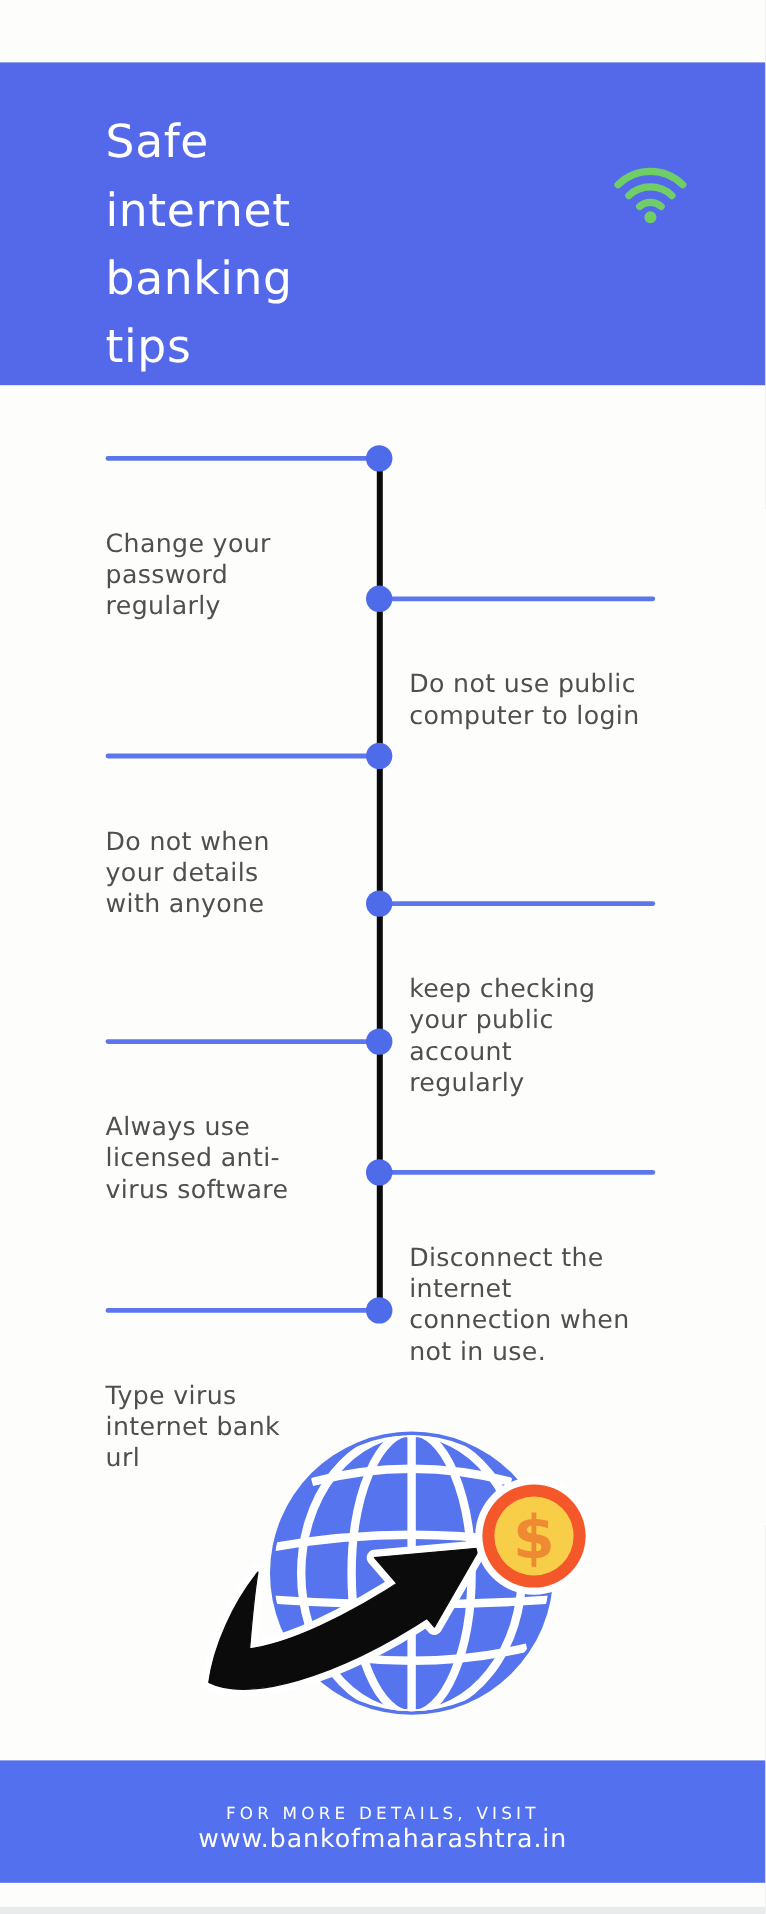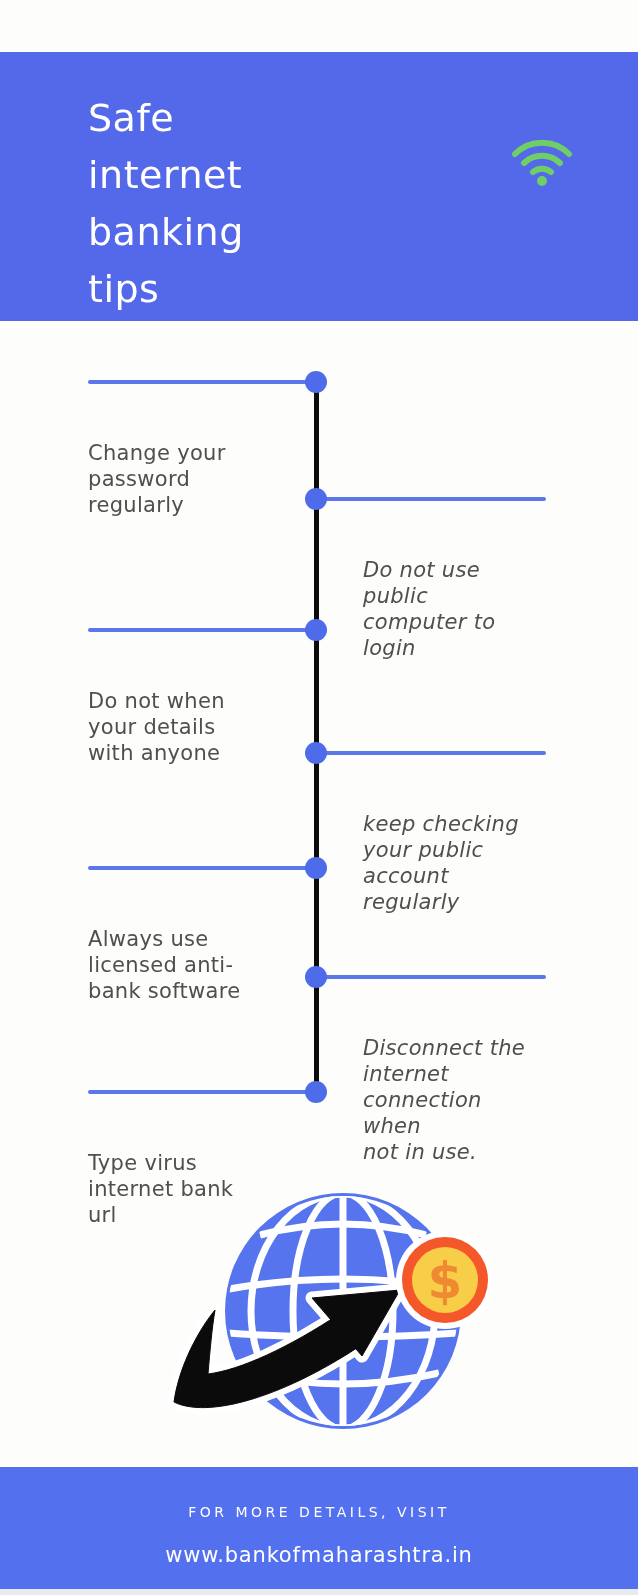--- a/index.html
+++ b/index.html
@@ -37,47 +37,47 @@
     position:absolute; top:-11px; width:22px; height:22px; border-radius:50%;
     background:var(--dot-blue,#4E6BE9);
   }
   .item.left  .dot{ right:-11px; }
   .item.right .dot{ left:-11px; }
   .tip{
     position:absolute; top:15px; font-size:21px; line-height:26px;
     letter-spacing:.3px; color:var(--tip-text,#4F4F4F); white-space:pre-line;margin-top:43px;
   }
   .item.left  .tip{ left:0; }
-  .item.right .tip{ left:47px;font-style:italic; }
+  .item.right .tip{ left:25px; }
   
   .hero{ position:absolute; left:160px; top:1170px; width:340px; height:270px; }
   .globe-sphere{ fill:var(--globe-blue,#5574EE); }
   .graticule path, .graticule line, .graticule ellipse{
     fill:none; stroke:#ffffff; stroke-width:7;
   }
   .arrow-halo{ fill:#ffffff; stroke:#ffffff; stroke-width:13; stroke-linejoin:round; }
   .arrow-body{ fill:var(--spine-black,#0B0B0B); stroke:var(--spine-black,#0B0B0B); stroke-width:1; stroke-linejoin:round; }
   .coin-halo{ fill:#ffffff; }
   .coin-ring{ fill:var(--coin-ring,#F4572A); }
   .coin-face{ fill:var(--coin-face,#F8CE49); }
   .coin-symbol{
     fill:var(--coin-symbol,#EF8A32);
     font-family:"DejaVu Sans","Liberation Sans",sans-serif;
     font-size:50px; font-weight:bold; text-anchor:middle;
   }
   
   .footer{
-    position:absolute; left:0; top:1467px; width:638px; height:122px;
+    position:absolute; left:0; top:1467px; width:638px; height:102px;
     background:var(--footer-blue,#5371EE); color:#ffffff; text-align:center;
   }
   .footer-line1{
     margin-top:37px; font-size:14px; letter-spacing:3.5px; font-weight:500;
   }
   .footer-line2{
-    margin-top:23px; font-size:21px; letter-spacing:.8px;
+    margin-top:0; font-size:21px; letter-spacing:.8px;
   }
   .bottom-strip{
     position:absolute; left:0; top:1589px; width:638px; height:6px; background:#E9EAEE;
   }
 </style>
 </head>
 <body>
 
 <div class="page" style="--page-bg: #FDFDFC; --band-blue: #5469E9; --footer-blue: #5371EE; --line-blue: #5C77EC; --dot-blue: #4E6BE9; --spine-black: #0B0B0B; --tip-text: #4F4F4F; --globe-blue: #5574EE; --wifi-green: #6FCE66; --coin-ring: #F4572A; --coin-face: #F8CE49; --coin-symbol: #EF8A32;">
 
@@ -127,21 +127,21 @@
 your public
 account
 regularly</div>
     </div>
 
     <div class="item left" style="top:868px">
       <div class="connector"></div>
       <div class="dot"></div>
       <div class="tip">Always use
 licensed anti-
-bank software</div>
+virus software</div>
     </div>
 
     <div class="item right" style="top:977px">
       <div class="connector"></div>
       <div class="dot"></div>
       <div class="tip">Disconnect the
 internet
 connection when
 not in use.</div>
     </div>

